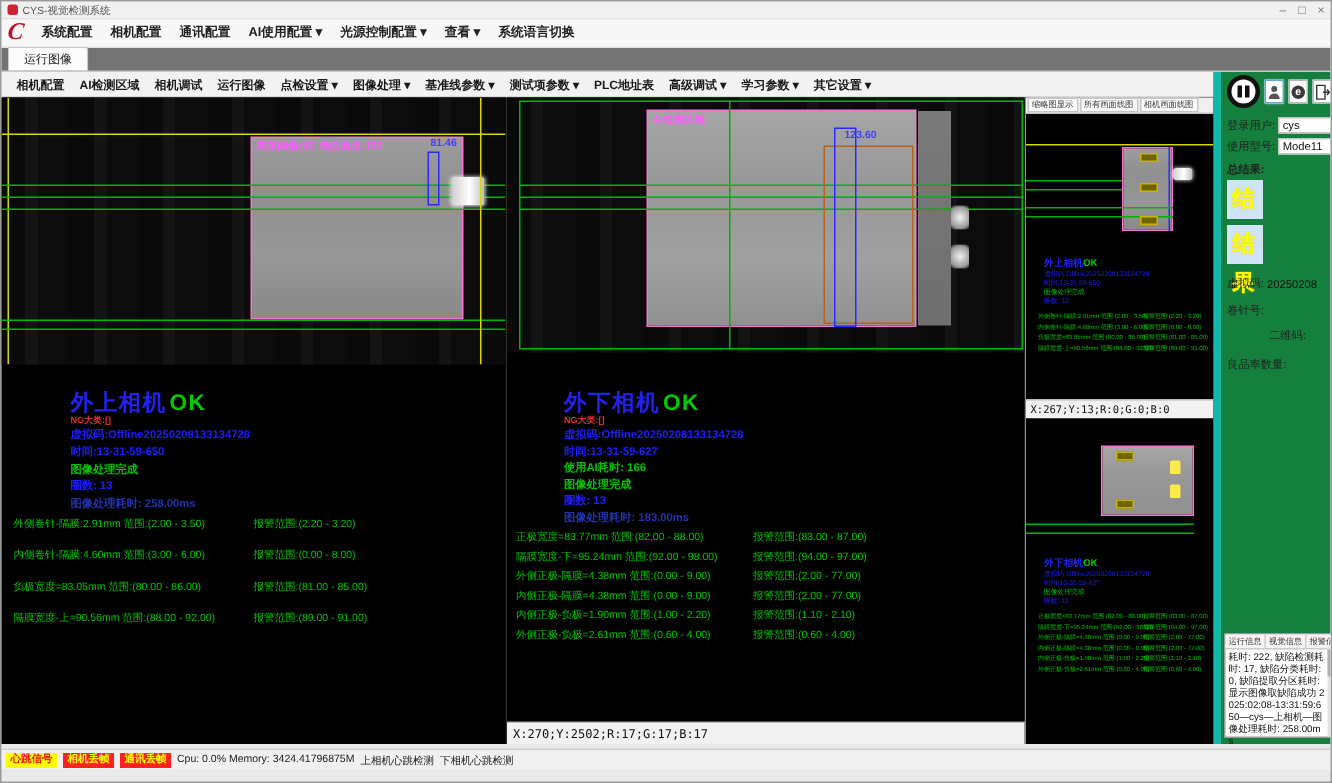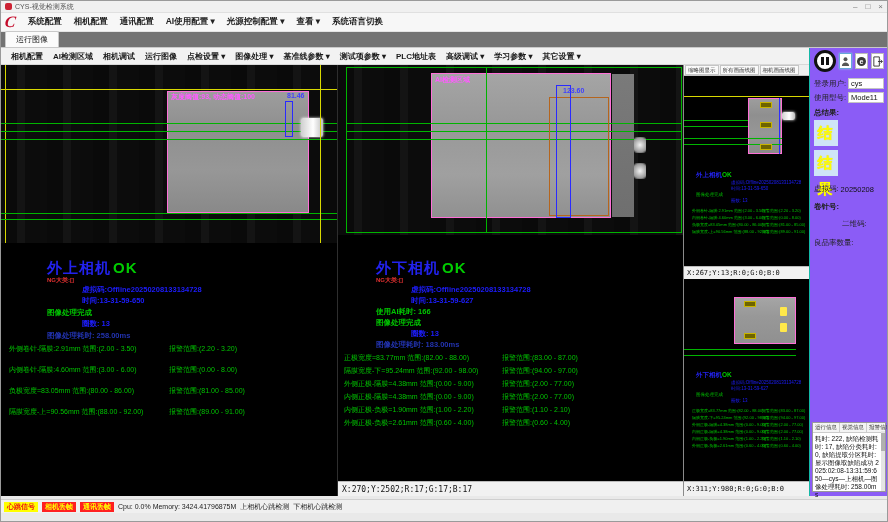--- a/index.html
+++ b/index.html
@@ -55,40 +55,40 @@
   .connector { position:absolute; background:linear-gradient(90deg,#cfcfcf,#ffffff 55%,#bdbdbd);
                border-radius:2px; box-shadow:0 0 3px #fff; }
   .blob { position:absolute; background:radial-gradient(circle,#f2f2f2,#9a9a9a 70%, transparent); border-radius:2px; }
 
   .lbl-magenta { position:absolute; font-size:7px; color:#ff5cff; font-weight:bold; white-space:nowrap; }
   .lbl-blue { position:absolute; font-size:7px; color:#4040ff; font-weight:bold; }
   .chip { position:absolute; background:#6e6400; border:1px solid #c8b400; }
 
   .cam-title { position:absolute; font-size:15px; font-weight:bold; white-space:nowrap; letter-spacing:1px; }
   .cam-title .name { color:#2222ee; } .cam-title .ok { color:#00cc00; margin-left:2px; }
-  .ov { position:absolute; white-space:nowrap; } .t-blue-b { color:#1d1dff;margin-left:35px; } .t-green { color:#00c400; }
+  .ov { position:absolute; white-space:nowrap; } .t-blue-b { color:#1d1dff; } .t-green { color:#00c400; }
   .t-red { color:#e03030; } .t-dim { color:#2233b0; }
   .ov-line { font-size:7.5px; font-weight:bold; }
   .meas { position:absolute; font-size:7px; color:#00c400; white-space:nowrap; }
 
   
   .preview-col { width:125px; display:flex; flex-direction:column; background:#000; }
   .preview-tabs { height:11px; background:#efefef; border-bottom:1px solid #c5c5c5; display:flex;
                   align-items:center; gap:1px; padding-left:1px; }
   .ptab { font-size:5.5px; color:#333; background:#fafafa; border:1px solid #c5c5c5; padding:0 2px;
           line-height:8px; white-space:nowrap; }
   .mini-viewport { position:relative; background:#000; overflow:hidden; cursor:crosshair; }
   .mini-coord { height:13px; background:#f1f1f1; border-top:1px solid #bbb; font-family:"DejaVu Sans Mono", monospace;
                 font-size:7px; color:#111; display:flex; align-items:center; padding-left:3px; }
   .mini-title { position:absolute; font-size:6.5px; font-weight:bold; white-space:nowrap; }
   .mini-line { position:absolute; font-size:4.5px; white-space:nowrap; }
   .mini-meas { position:absolute; font-size:4px; color:#00c400; white-space:nowrap; }
 
   
-  .sidebar { width:80px; background:#8b5cf6; border-left:1px solid #14b8a6; position:relative; }
+  .sidebar { width:80px; background:#15803d; border-left:5px solid #14b8a6; position:relative; }
   .btnrow { position:absolute; top:2px; left:4px; display:flex; align-items:center; gap:3px; }
   .pause-btn { width:22px; height:22px; border:3px solid #111; border-radius:50%; background:#fff;
                display:flex; align-items:center; justify-content:center; gap:2px; cursor:pointer; }
   .pause-btn i { display:block; width:3px; height:8px; background:#111; }
   .mini-btn { width:13px; height:16px; background:#fff; border:1px solid #bbb; display:flex;
               align-items:center; justify-content:center; cursor:pointer; }
   .mini-btn.active { border-color:#66a7d8; box-shadow:0 0 2px #9cc9ec; }
   .e-circle { width:9px; height:9px; border-radius:50%; background:#3a3a3a; color:#fff; font-size:7px;
               line-height:9px; text-align:center; font-weight:bold; }
   .side-row { position:absolute; left:4px; display:flex; align-items:center; gap:2px; }
@@ -308,21 +308,20 @@
             <div class="mini-meas" style="left:78px;top:136px;">报警范围:(94.00 - 97.00)</div>
             <div class="mini-meas" style="left:8px; top:143px;">外侧正极-隔膜=4.38mm 范围:(0.00 - 9.00)</div>
             <div class="mini-meas" style="left:78px;top:143px;">报警范围:(2.00 - 77.00)</div>
             <div class="mini-meas" style="left:8px; top:150px;">内侧正极-隔膜=4.38mm 范围:(0.00 - 9.00)</div>
             <div class="mini-meas" style="left:78px;top:150px;">报警范围:(2.00 - 77.00)</div>
             <div class="mini-meas" style="left:8px; top:157px;">内侧正极-负极=1.90mm 范围:(1.00 - 2.20)</div>
             <div class="mini-meas" style="left:78px;top:157px;">报警范围:(1.10 - 2.10)</div>
             <div class="mini-meas" style="left:8px; top:164px;">外侧正极-负极=2.61mm 范围:(0.60 - 4.00)</div>
             <div class="mini-meas" style="left:78px;top:164px;">报警范围:(0.60 - 4.00)</div>
           </div>
-          <div class="mini-coord" style="height:15px;">X:311;Y:980;R:0;G:0;B:0</div>
         </div>
       </div>
     </div>
 
     <div class="sidebar">
       <div class="btnrow">
         <div class="pause-btn">
             <i></i>
             <i></i>
           </div>
@@ -354,21 +353,21 @@
       <div class="side-row" style="top:60px;">
         <span class="side-label" style="font-weight:bold;">总结果:</span>
       </div>
       <div class="result-box" style="top:72px;">结果</div>
       <div class="result-box" style="top:102px;">结果</div>
 
       <div class="side-row" style="top:136px;">
         <span class="side-label">虚拟码:</span>
         <span class="side-static">20250208</span>
       </div>
-      <div class="side-row" style="top:154px;font-weight:bold;">
+      <div class="side-row" style="top:154px;">
         <span class="side-label">卷针号:</span>
       </div>
       <div class="side-row" style="top:171px;margin-left:28px;">
         <span class="side-label">二维码:</span>
       </div>
       <div class="side-row" style="top:190px;">
         <span class="side-label">良品率数量:</span>
       </div>
 
       <div class="infobox">

